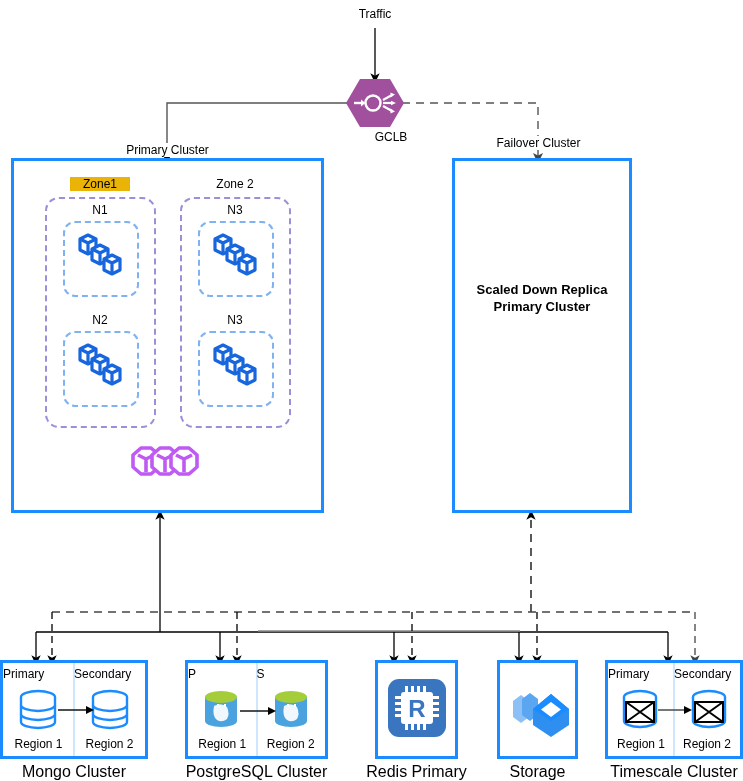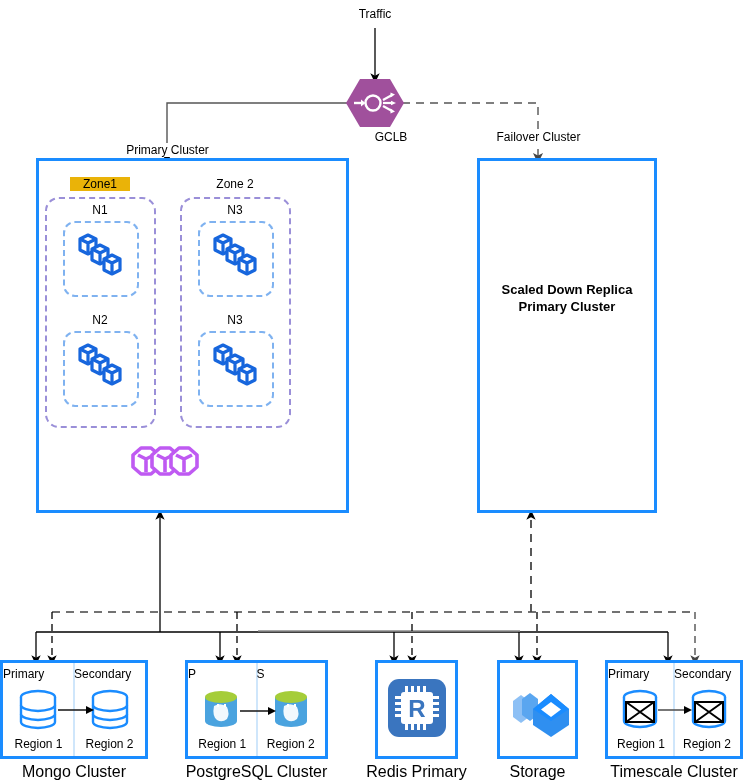--- a/index.html
+++ b/index.html
@@ -1,19 +1,19 @@
 <!DOCTYPE html>
 <html><head>
 <meta charset="utf-8">
 <style>
   html,body{margin:0;padding:0;background:#ffffff;}
   body{width:743px;height:781px;position:relative;overflow:hidden;
        font-family:"Liberation Sans","DejaVu Sans",sans-serif;color:#000;}
   .lbl{position:absolute;font-size:12px;line-height:14px;text-align:center;white-space:nowrap;color:#000;}
-  .clusterbox{position:absolute;border:3px solid #1a8cff;background:#fff;box-sizing:border-box;margin-left:25px;}
+  .clusterbox{position:absolute;border:3px solid #1a8cff;background:#fff;box-sizing:border-box;}
   .zonebox{position:absolute;border:2px dashed #9a8fd8;border-radius:14px;box-sizing:border-box;}
   .nodebox{position:absolute;border:2px dashed #7fb2f0;border-radius:12px;box-sizing:border-box;}
   .svglayer{position:absolute;left:0;top:0;width:743px;height:781px;pointer-events:none;}
   .dbbox{position:absolute;border:3px solid #1a8cff;background:#fff;box-sizing:border-box;}
   .dbhalf{position:absolute;top:0;bottom:0;width:50%;box-sizing:border-box;}
   .dbdiv{position:absolute;top:0;bottom:0;width:2px;background:#cfe6fb;left:50%;margin-left:-1px;}
   .dbtop{position:absolute;top:4px;left:0;right:0;text-align:left;font-size:12px;}
   .dbbot{position:absolute;bottom:5px;left:0;right:0;text-align:center;font-size:12px;}
   .caption{position:absolute;font-size:16px;text-align:center;white-space:nowrap;}
   .iconwrap{position:absolute;}
@@ -153,21 +153,21 @@
       <path d="M5,12 L13,5 L23,5 L31,12 L31,24 L23,31 L13,31 L5,24 Z"></path>
       <path d="M10,12 L18,16 L26,12 M18,16 L18,29"></path>
       <path d="M24,12 L32,5 L42,5 L50,12 L50,24 L42,31 L32,31 L24,24 Z"></path>
       <path d="M29,12 L37,16 L45,12 M37,16 L37,29"></path>
       <path d="M43,12 L51,5 L61,5 L69,12 L69,24 L61,31 L51,31 L43,24 Z"></path>
       <path d="M48,12 L56,16 L64,12 M56,16 L56,29"></path>
     </g>
   </svg>
 </div>
 
-<div class="lbl" style="left:481px;top:130px;width:115px;background:#fff;">Failover Cluster</div>
+<div class="lbl" style="left:481px;top:136px;width:115px;background:#fff;">Failover Cluster</div>
 <div class="clusterbox" style="left:452px;top:158px;width:180px;height:355px;">
   <div style="position:relative;top:120px;">
     <div class="failtext" style="position:relative;top:0;">Scaled Down Replica</div>
     <div class="failtext" style="position:relative;top:0;">Primary Cluster</div>
   </div>
 </div>
 
 <div class="dbbox" style="left:0px;top:660px;width:148px;height:99px;">
   <div class="dbdiv"></div>
   <div class="dbhalf" style="left:0;">

